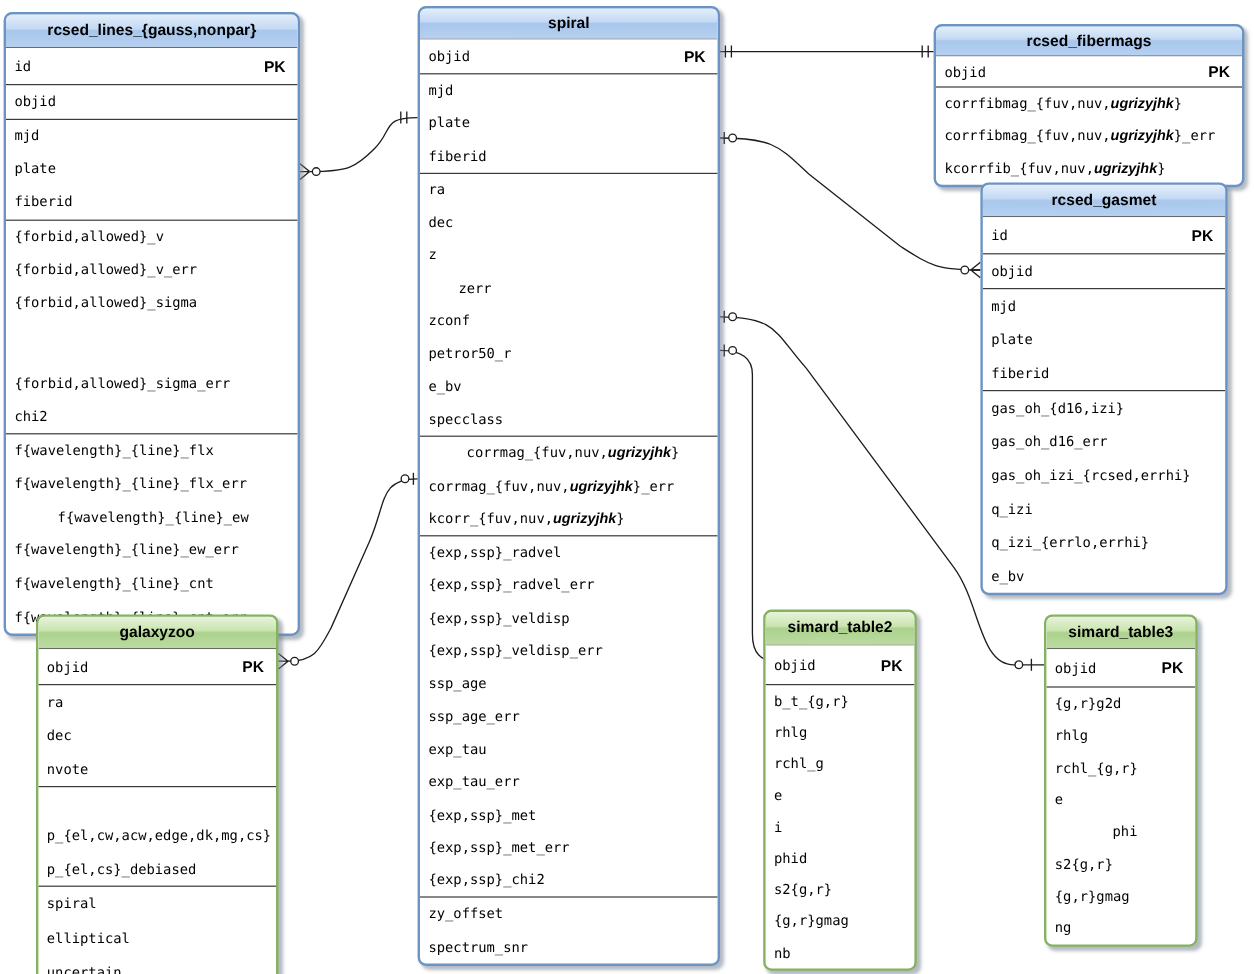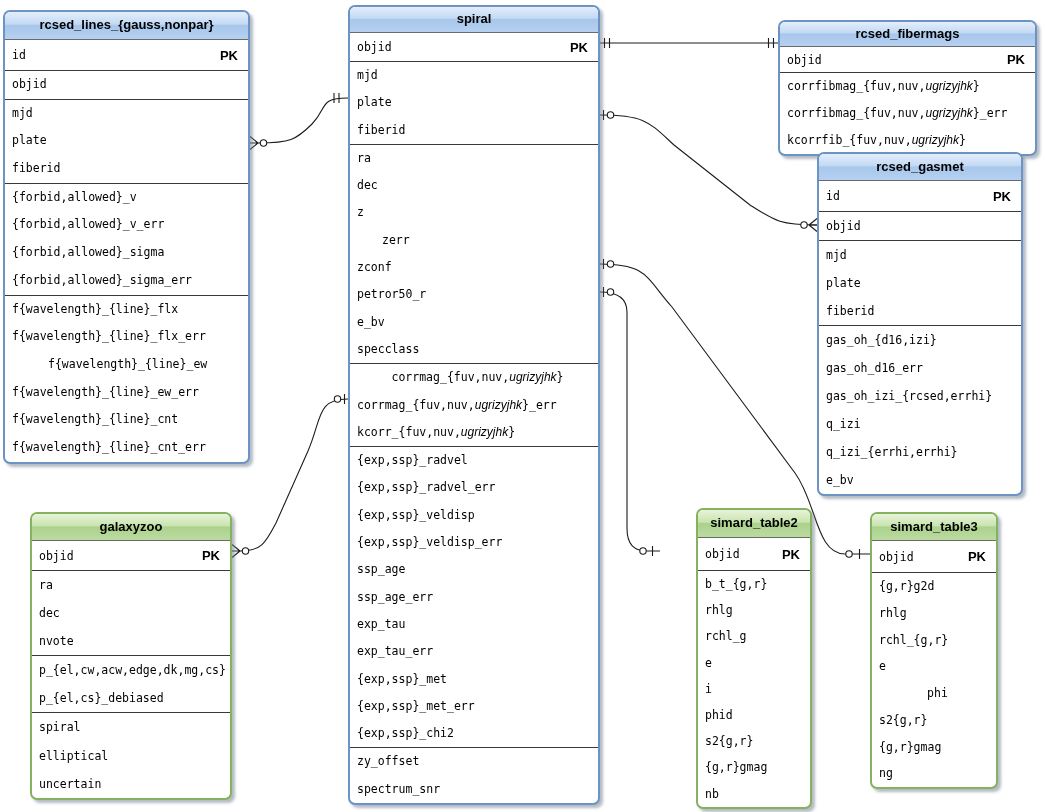--- a/index.html
+++ b/index.html
@@ -23,21 +23,21 @@
 
   .tbl-pk{display:flex;justify-content:space-between;align-items:center;
           padding:0 10px 0 7px;}
   .tbl-pk .fname{font-family:"DejaVu Sans Mono",monospace;font-size:11.5px;color:#000;}
   .tbl-pk .pklabel{font-weight:bold;font-size:13px;color:#000;}
 
   .tbl-sec{border-top:1px solid #3a3a3a;}
   .frow{padding-left:7px;white-space:nowrap;overflow:hidden;
         font-family:"DejaVu Sans Mono",monospace;font-size:11.5px;color:#000;}
   .frow em, .tbl-pk em{font-family:"Liberation Sans",sans-serif;
-        font-style:italic;font-weight:normal;font-size:12px;}
+        font-style:italic;font-weight:bold;font-size:12px;}
 </style>
 </head>
 <body>
 
 <div id="canvas">
 
   <svg id="wires" width="1045" height="812">
 
     <g>
       <path class="wire" d="M258,143 C290,143 296,140 312,124 C328,108 318,98 348,98"></path>
@@ -96,21 +96,22 @@
       </div>
       <div class="tbl-sec">
         <div class="frow" style="height: 27.7px; line-height: 27.7px;">mjd</div>
         <div class="frow" style="height: 27.7px; line-height: 27.7px;">plate</div>
         <div class="frow" style="height: 27.7px; line-height: 27.7px;">fiberid</div>
       </div>
       <div class="tbl-sec">
         <div class="frow" style="height: 27.7px; line-height: 27.7px;">{forbid,allowed}_v</div>
         <div class="frow" style="height: 27.7px; line-height: 27.7px;">{forbid,allowed}_v_err</div>
         <div class="frow" style="height: 27.7px; line-height: 27.7px;">{forbid,allowed}_sigma</div>
-        <div class="frow" style="height: 27.7px; line-height: 27.7px;">{forbid,allowed}_sigma_err</div>
+        <div class="frow" style="height: 27.7px; line-height: 27.7px; margin-top: 39px;">{forbid,allowed}_sigma_err</div>
+        <div class="frow" style="height: 27.7px; line-height: 27.7px;">chi2</div>
       </div>
       <div class="tbl-sec">
         <div class="frow" style="height: 27.7px; line-height: 27.7px;">f{wavelength}_{line}_flx</div>
         <div class="frow" style="height: 27.7px; line-height: 27.7px;">f{wavelength}_{line}_flx_err</div>
         <div class="frow" style="height: 27.7px; line-height: 27.7px; padding-left: 43px;">f{wavelength}_{line}_ew</div>
         <div class="frow" style="height: 27.7px; line-height: 27.7px;">f{wavelength}_{line}_ew_err</div>
         <div class="frow" style="height: 27.7px; line-height: 27.7px;">f{wavelength}_{line}_cnt</div>
         <div class="frow" style="height: 27.7px; line-height: 27.7px;">f{wavelength}_{line}_cnt_err</div>
       </div>
     </div>
@@ -182,46 +183,46 @@
       <div class="tbl-sec">
         <div class="frow" style="height: 28px; line-height: 28px;">mjd</div>
         <div class="frow" style="height: 28px; line-height: 28px;">plate</div>
         <div class="frow" style="height: 28px; line-height: 28px;">fiberid</div>
       </div>
       <div class="tbl-sec">
         <div class="frow" style="height: 28px; line-height: 28px;">gas_oh_{d16,izi}</div>
         <div class="frow" style="height: 28px; line-height: 28px;">gas_oh_d16_err</div>
         <div class="frow" style="height: 28px; line-height: 28px;">gas_oh_izi_{rcsed,errhi}</div>
         <div class="frow" style="height: 28px; line-height: 28px;">q_izi</div>
-        <div class="frow" style="height: 28px; line-height: 28px;">q_izi_{errhi,errhi}</div>
+        <div class="frow" style="height: 28px; line-height: 28px;">q_izi_{errlo,errhi}</div>
         <div class="frow" style="height: 28px; line-height: 28px;">e_bv</div>
       </div>
     </div>
     <div class="tbl green" style="left: 30px; top: 512px; width: 202px;">
       <div class="tbl-h" style="height: 26px; line-height: 25px;">galaxyzoo</div>
       <div class="tbl-pk" style="height: 29px;">
         <span class="fname">objid</span>
         <span class="pklabel">PK</span>
       </div>
       <div class="tbl-sec">
         <div class="frow" style="height: 28.1px; line-height: 28.1px;">ra</div>
         <div class="frow" style="height: 28.1px; line-height: 28.1px;">dec</div>
         <div class="frow" style="height: 28.1px; line-height: 28.1px;">nvote</div>
       </div>
       <div class="tbl-sec">
-        <div class="frow" style="height: 28.1px; line-height: 28.1px;">p_{el,cw,acw,edge,dk,mg,cs}</div>
+        <div class="frow" style="height: 28.1px; line-height: 28.1px; margin-top: 26px;">p_{el,cw,acw,edge,dk,mg,cs}</div>
         <div class="frow" style="height: 28.1px; line-height: 28.1px;">p_{el,cs}_debiased</div>
       </div>
       <div class="tbl-sec">
         <div class="frow" style="height: 28.1px; line-height: 28.1px;">spiral</div>
         <div class="frow" style="height: 28.1px; line-height: 28.1px;">elliptical</div>
         <div class="frow" style="height: 28.1px; line-height: 28.1px;">uncertain</div>
       </div>
     </div>
-    <div class="tbl green" style="left: 696px; top: 508px; width: 116px;">
+    <div class="tbl green" style="left: 636px; top: 508px; width: 128px;">
       <div class="tbl-h" style="height: 27px; line-height: 26px;">simard_table2</div>
       <div class="tbl-pk" style="height: 32px;">
         <span class="fname">objid</span>
         <span class="pklabel">PK</span>
       </div>
       <div class="tbl-sec">
         <div class="frow" style="height: 26.2px; line-height: 26.2px;">b_t_{g,r}</div>
         <div class="frow" style="height: 26.2px; line-height: 26.2px;">rhlg</div>
         <div class="frow" style="height: 26.2px; line-height: 26.2px;">rchl_g</div>
         <div class="frow" style="height: 26.2px; line-height: 26.2px;">e</div>

